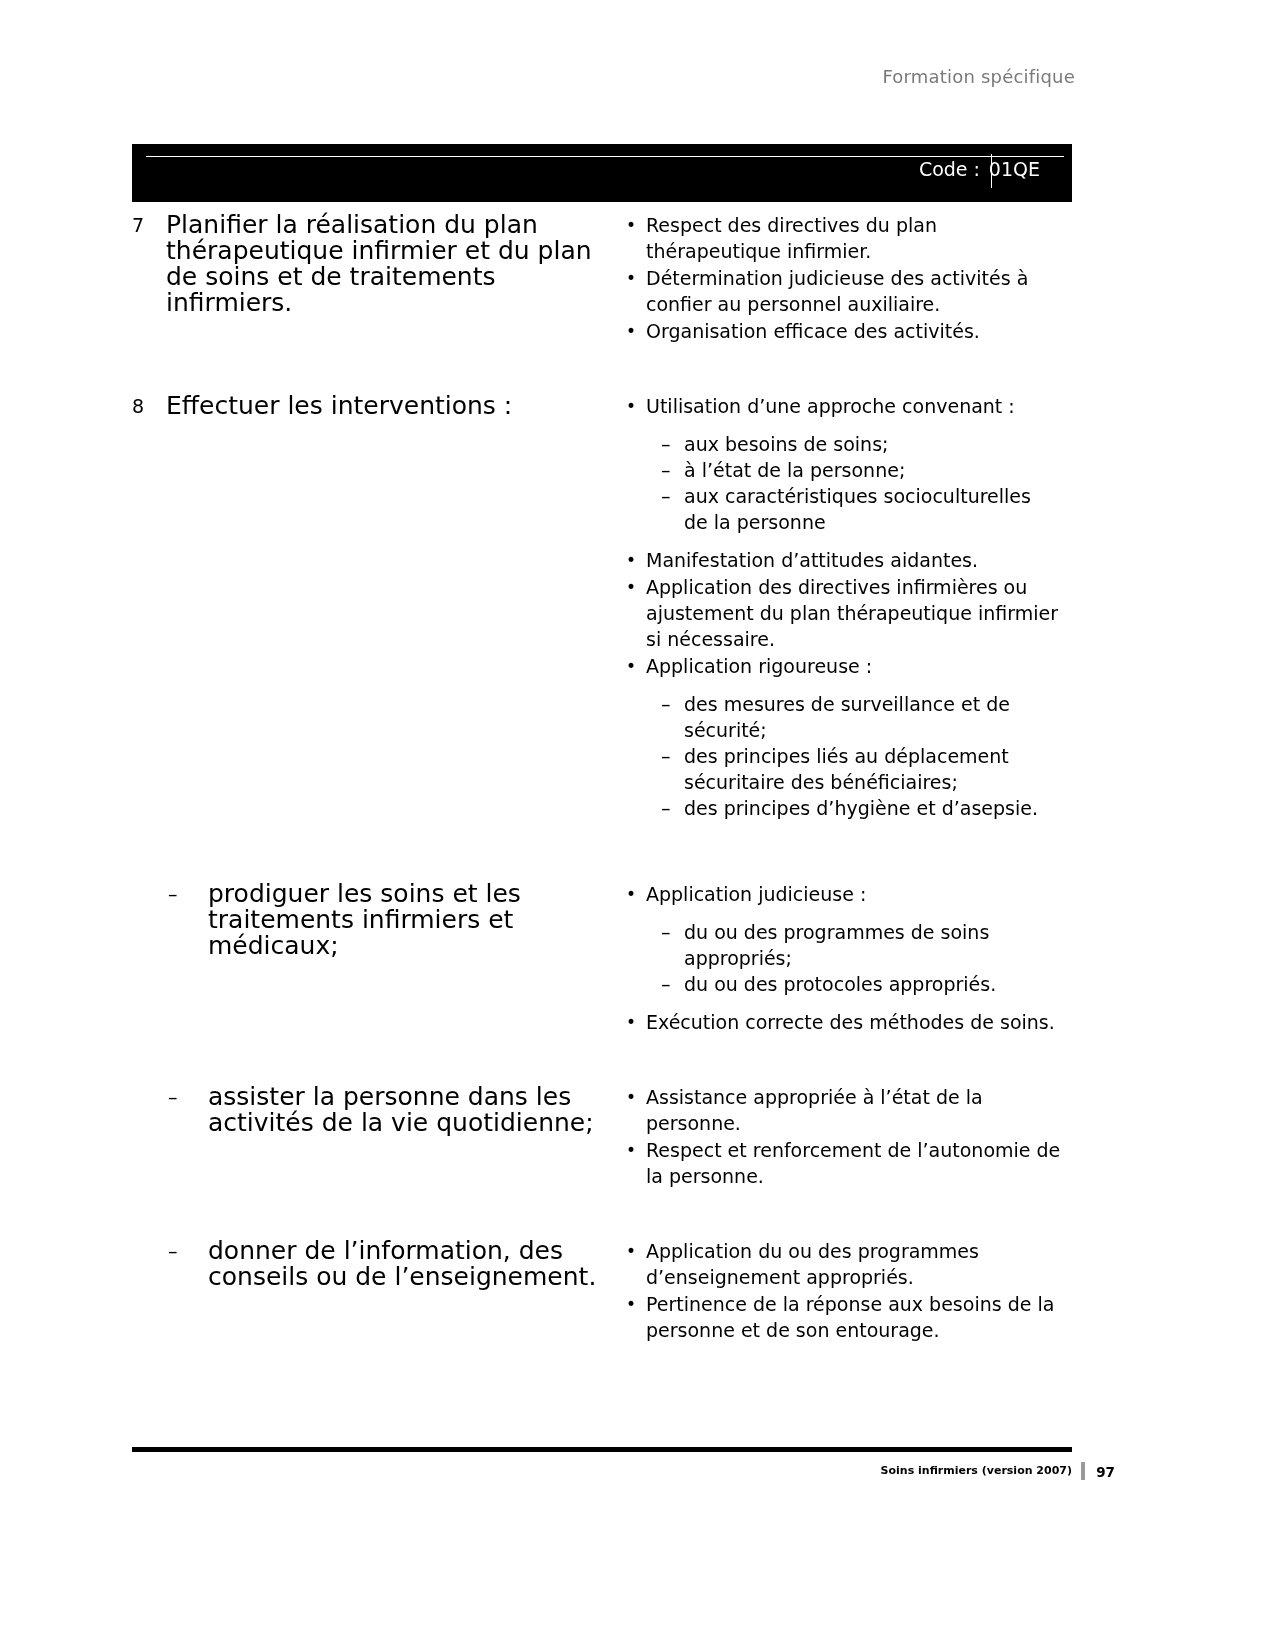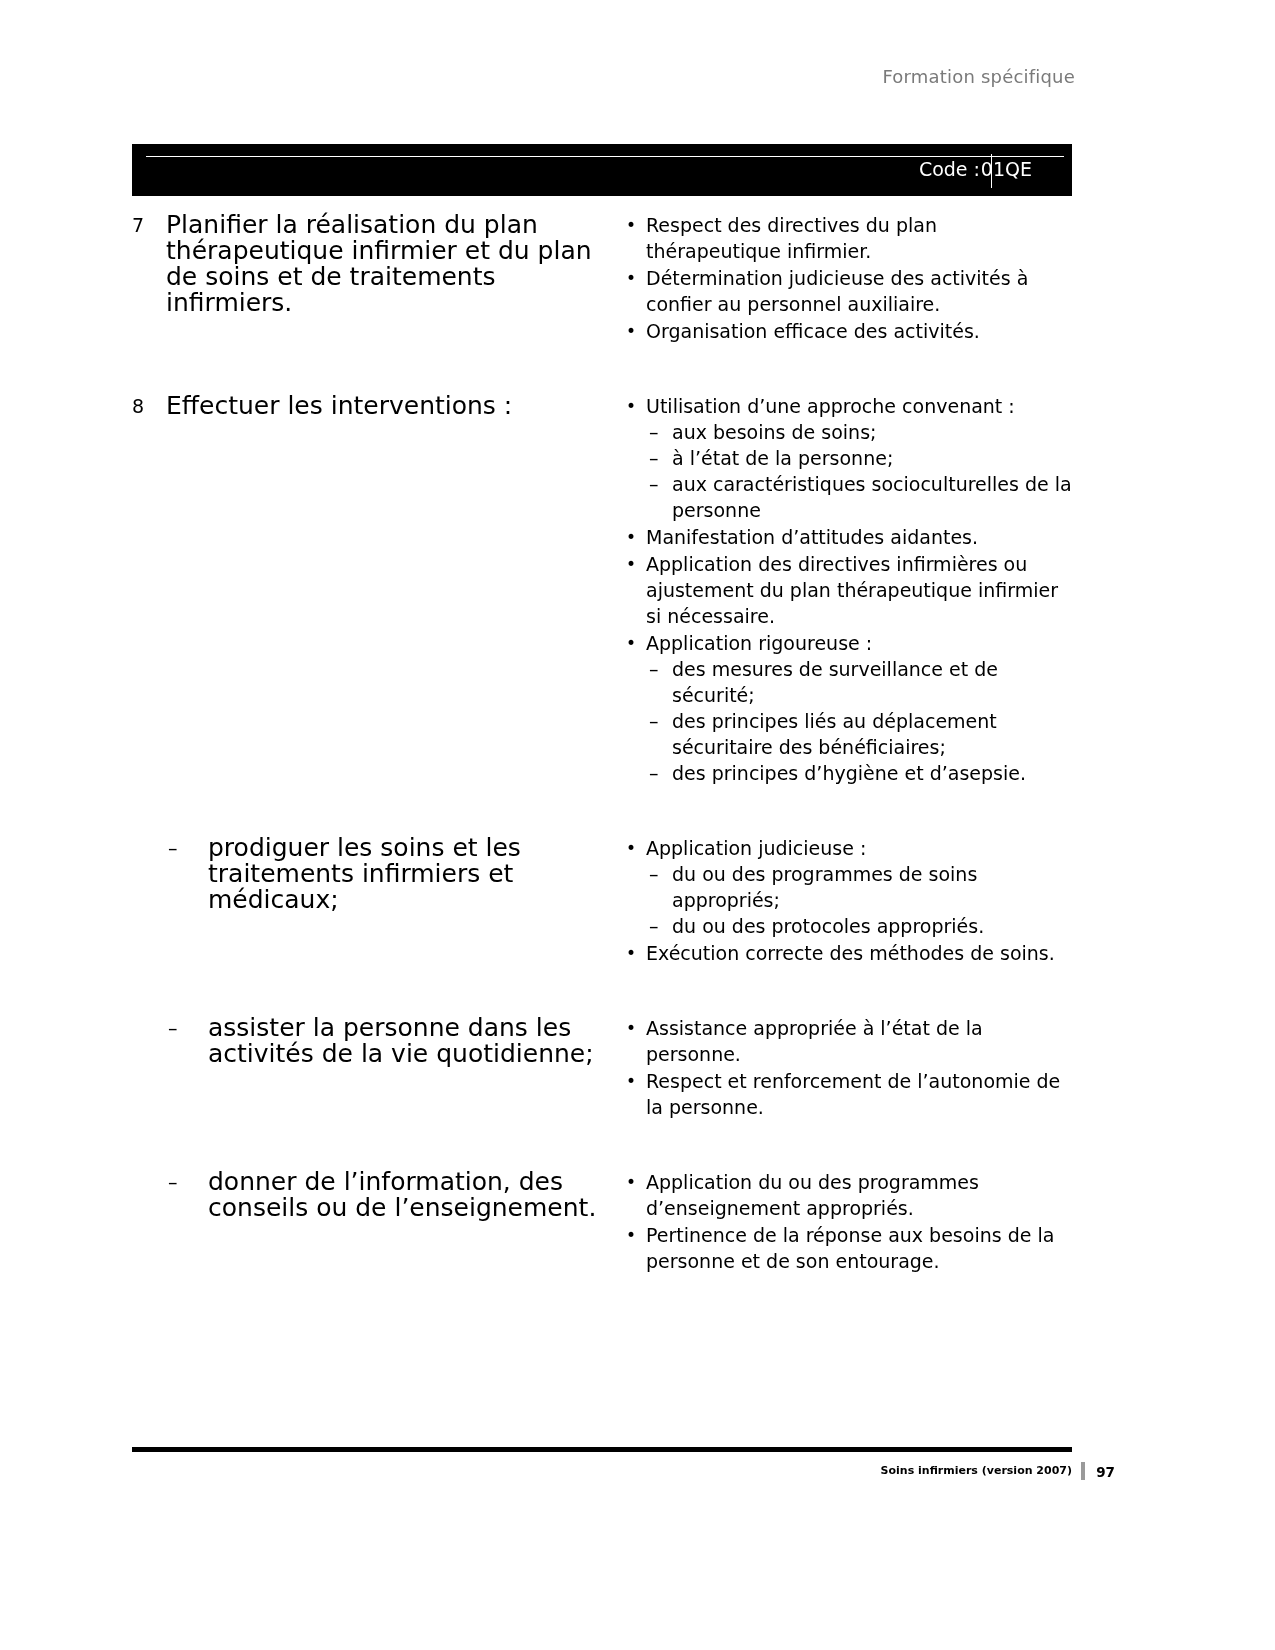--- a/index.html
+++ b/index.html
@@ -27,21 +27,21 @@
     font-size: 18px;
     color: #7a7a7a;
     letter-spacing: 0.2px;
     font-family: "DejaVu Sans", sans-serif;
   }
   .code-bar {
     position: absolute;
     top: 144px;
     left: 132px;
     width: 940px;
-    height: 52px;
+    height: 58px;
     background: #000000;
   }
   .code-bar-inner {
     position: absolute;
     top: 12px;
     left: 14px;
     right: 8px;
     bottom: 6px;
     border-top: 1px solid #ffffff;
   }
@@ -49,21 +49,21 @@
     position: absolute;
     top: 14px;
     right: 92px;
     color: #ffffff;
     font-size: 19px;
     font-family: "DejaVu Sans", sans-serif;
   }
   .code-value {
     position: absolute;
     top: 14px;
-    right: 40px;
+    right: 32px;
     color: #ffffff;
     font-size: 19px;
     font-family: "DejaVu Sans", sans-serif;
   }
   .code-sep {
     position: absolute;
     top: 10px;
     right: 80px;
     width: 1px;
     height: 34px;
@@ -125,21 +125,21 @@
   }
   ul.crit > li::before {
     content: "\2022";
     position: absolute;
     left: 4px;
     top: 0;
     font-size: 17px;
   }
   ul.sub {
     list-style: none;
-    margin: 0;
+    margin: 12px;
     padding: 0;
   }
   ul.sub > li {
     position: relative;
     font-size: 19px;
     line-height: 26px;
     padding-left: 26px;
     margin: 0;
   }
   ul.sub > li::before {

